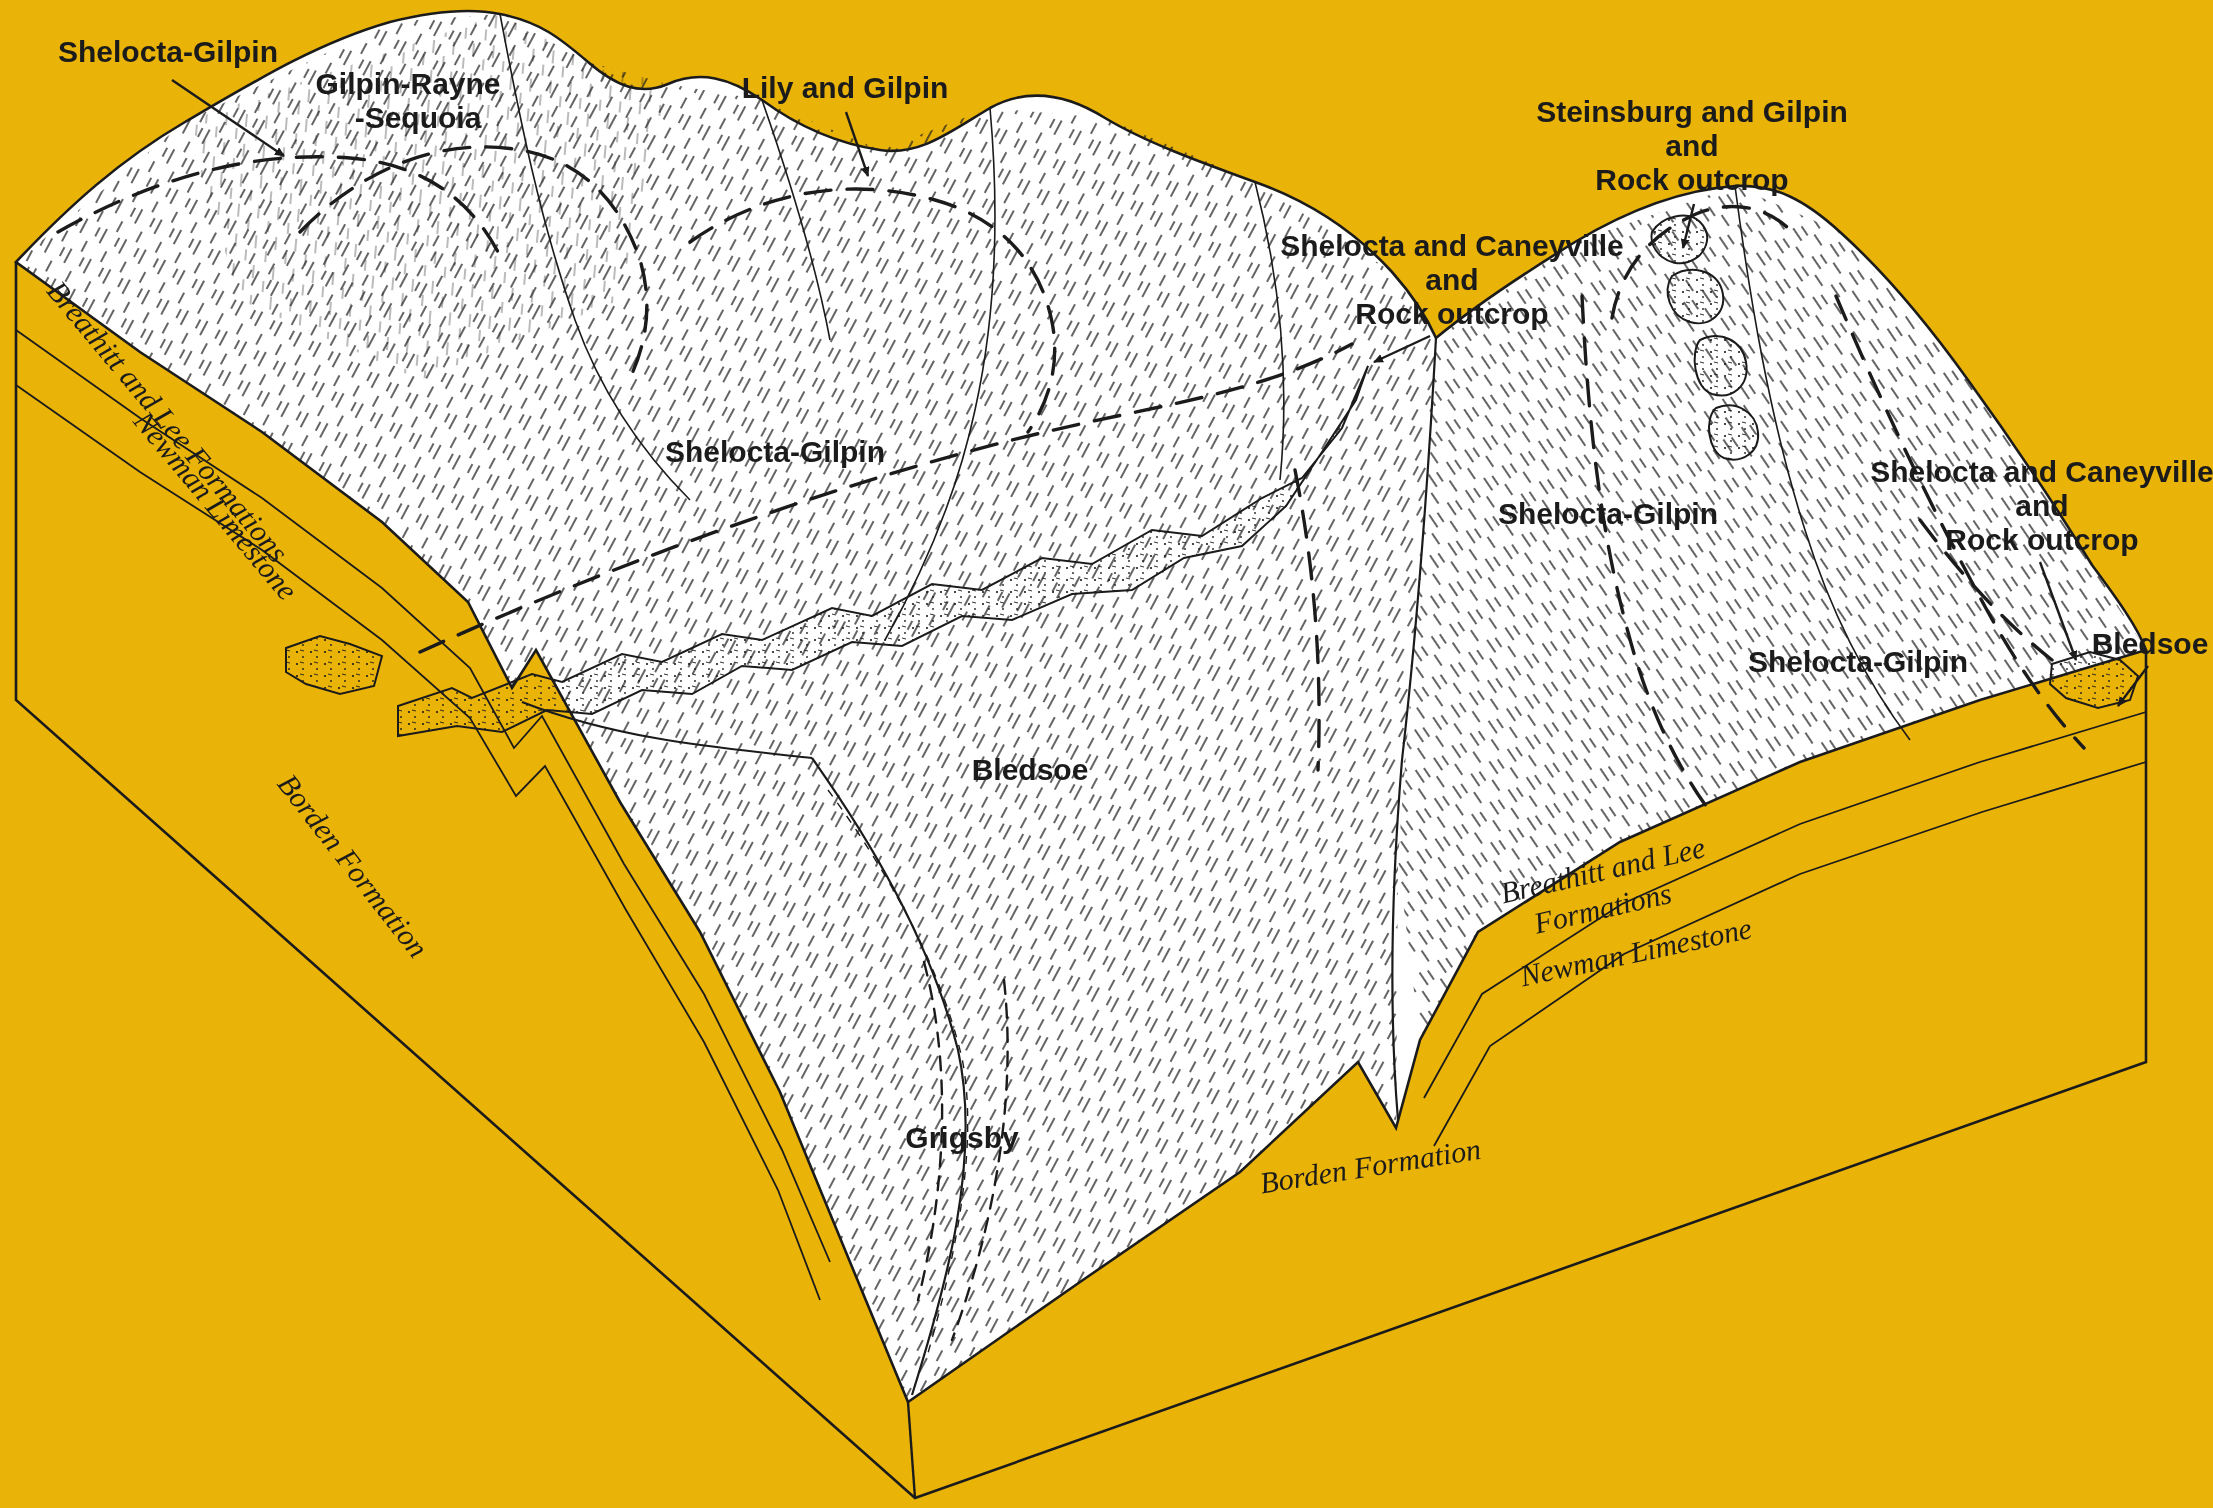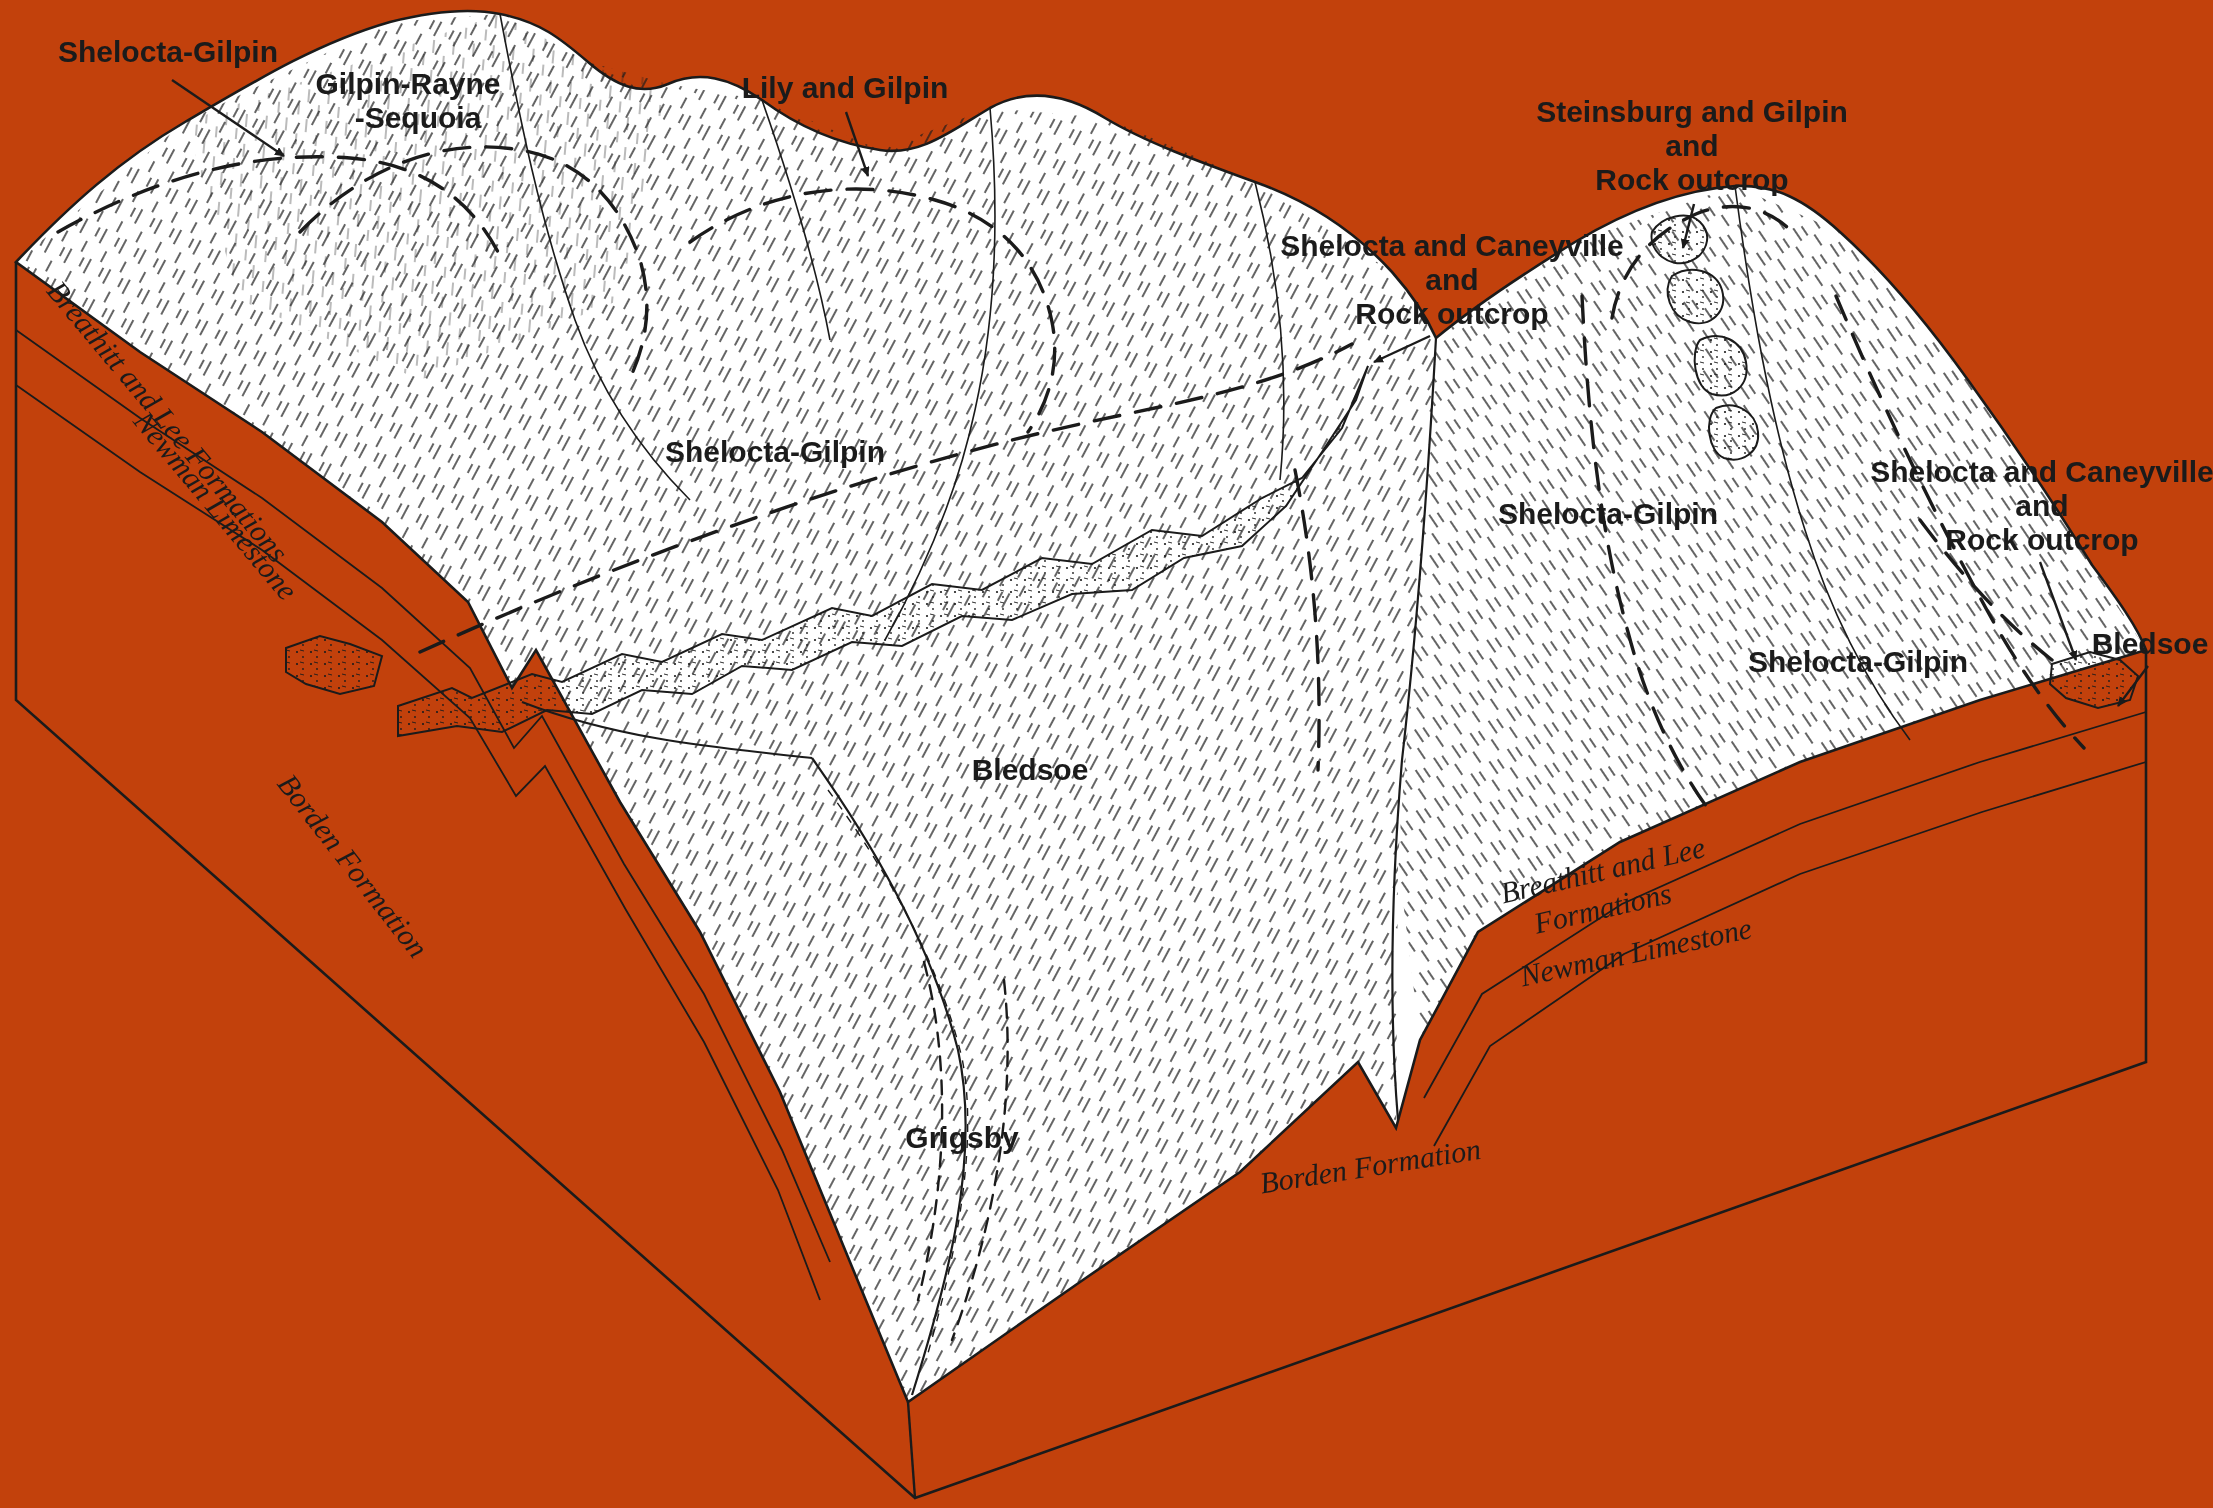--- a/index.html
+++ b/index.html
@@ -4,21 +4,21 @@
 <style>
   html, body {
     margin: 0;
     padding: 0;
     background: #ffffff;
   }
   #stage {
     position: relative;
     width: 2213px;
     height: 1508px;
-    background: #c2410c;
+    background: #eab308;
     overflow: hidden;
   }
   svg { display: block; }
   .ink  { stroke: #1b1b1b; fill: none; }
   .lbl  { font: bold 30px "Liberation Sans", sans-serif; fill: #1b1b1b; }
   .frm  { font: italic 30px "Liberation Serif", serif; fill: #1b1b1b; }
   .dash { stroke: #1b1b1b; fill: none; stroke-width: 3.4; stroke-dasharray: 26 16; stroke-linecap: round; }
   .dash-sm { stroke: #1b1b1b; fill: none; stroke-width: 2.4; stroke-dasharray: 14 10; stroke-linecap: round; }
   .leader { stroke: #1b1b1b; stroke-width: 2.4; fill: none; }
 </style>

